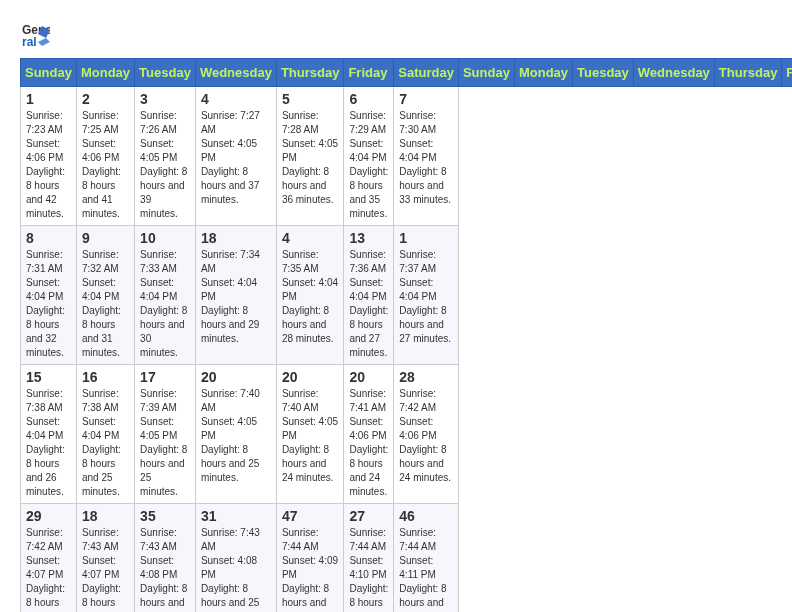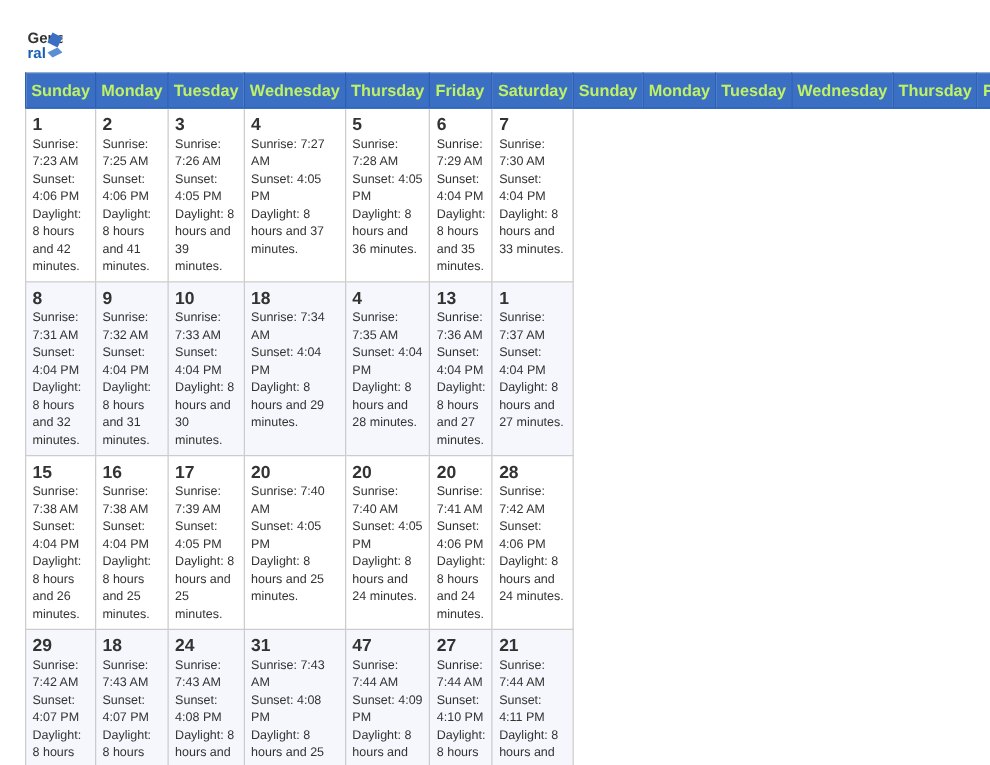--- a/index.html
+++ b/index.html
@@ -215,34 +215,34 @@
       <tr>
         <td>
           <span class="day-num">29</span>
           <div class="day-info">Sunrise: 7:42 AM<br>Sunset: 4:07 PM<br>Daylight: 8 hours and 24 minutes.</div>
         </td>
         <td>
           <span class="day-num">18</span>
           <div class="day-info">Sunrise: 7:43 AM<br>Sunset: 4:07 PM<br>Daylight: 8 hours and 24 minutes.</div>
         </td>
         <td>
-          <span class="day-num">24</span>
+          <span class="day-num">35</span>
           <div class="day-info">Sunrise: 7:43 AM<br>Sunset: 4:08 PM<br>Daylight: 8 hours and 24 minutes.</div>
         </td>
         <td>
           <span class="day-num">31</span>
           <div class="day-info">Sunrise: 7:43 AM<br>Sunset: 4:08 PM<br>Daylight: 8 hours and 25 minutes.</div>
         </td>
         <td>
           <span class="day-num">47</span>
           <div class="day-info">Sunrise: 7:44 AM<br>Sunset: 4:09 PM<br>Daylight: 8 hours and 25 minutes.</div>
         </td>
         <td>
           <span class="day-num">27</span>
           <div class="day-info">Sunrise: 7:44 AM<br>Sunset: 4:10 PM<br>Daylight: 8 hours and 25 minutes.</div>
         </td>
         <td>
-          <span class="day-num">21</span>
+          <span class="day-num">46</span>
           <div class="day-info">Sunrise: 7:44 AM<br>Sunset: 4:11 PM<br>Daylight: 8 hours and 26 minutes.</div>
         </td>
       </tr>
     </tbody>
 </table>
 
 </body></html>

